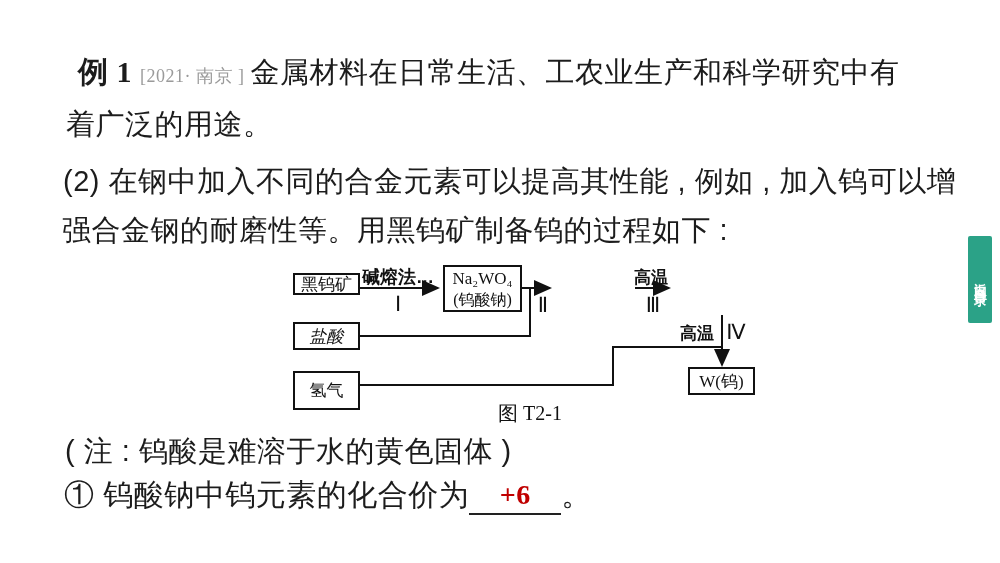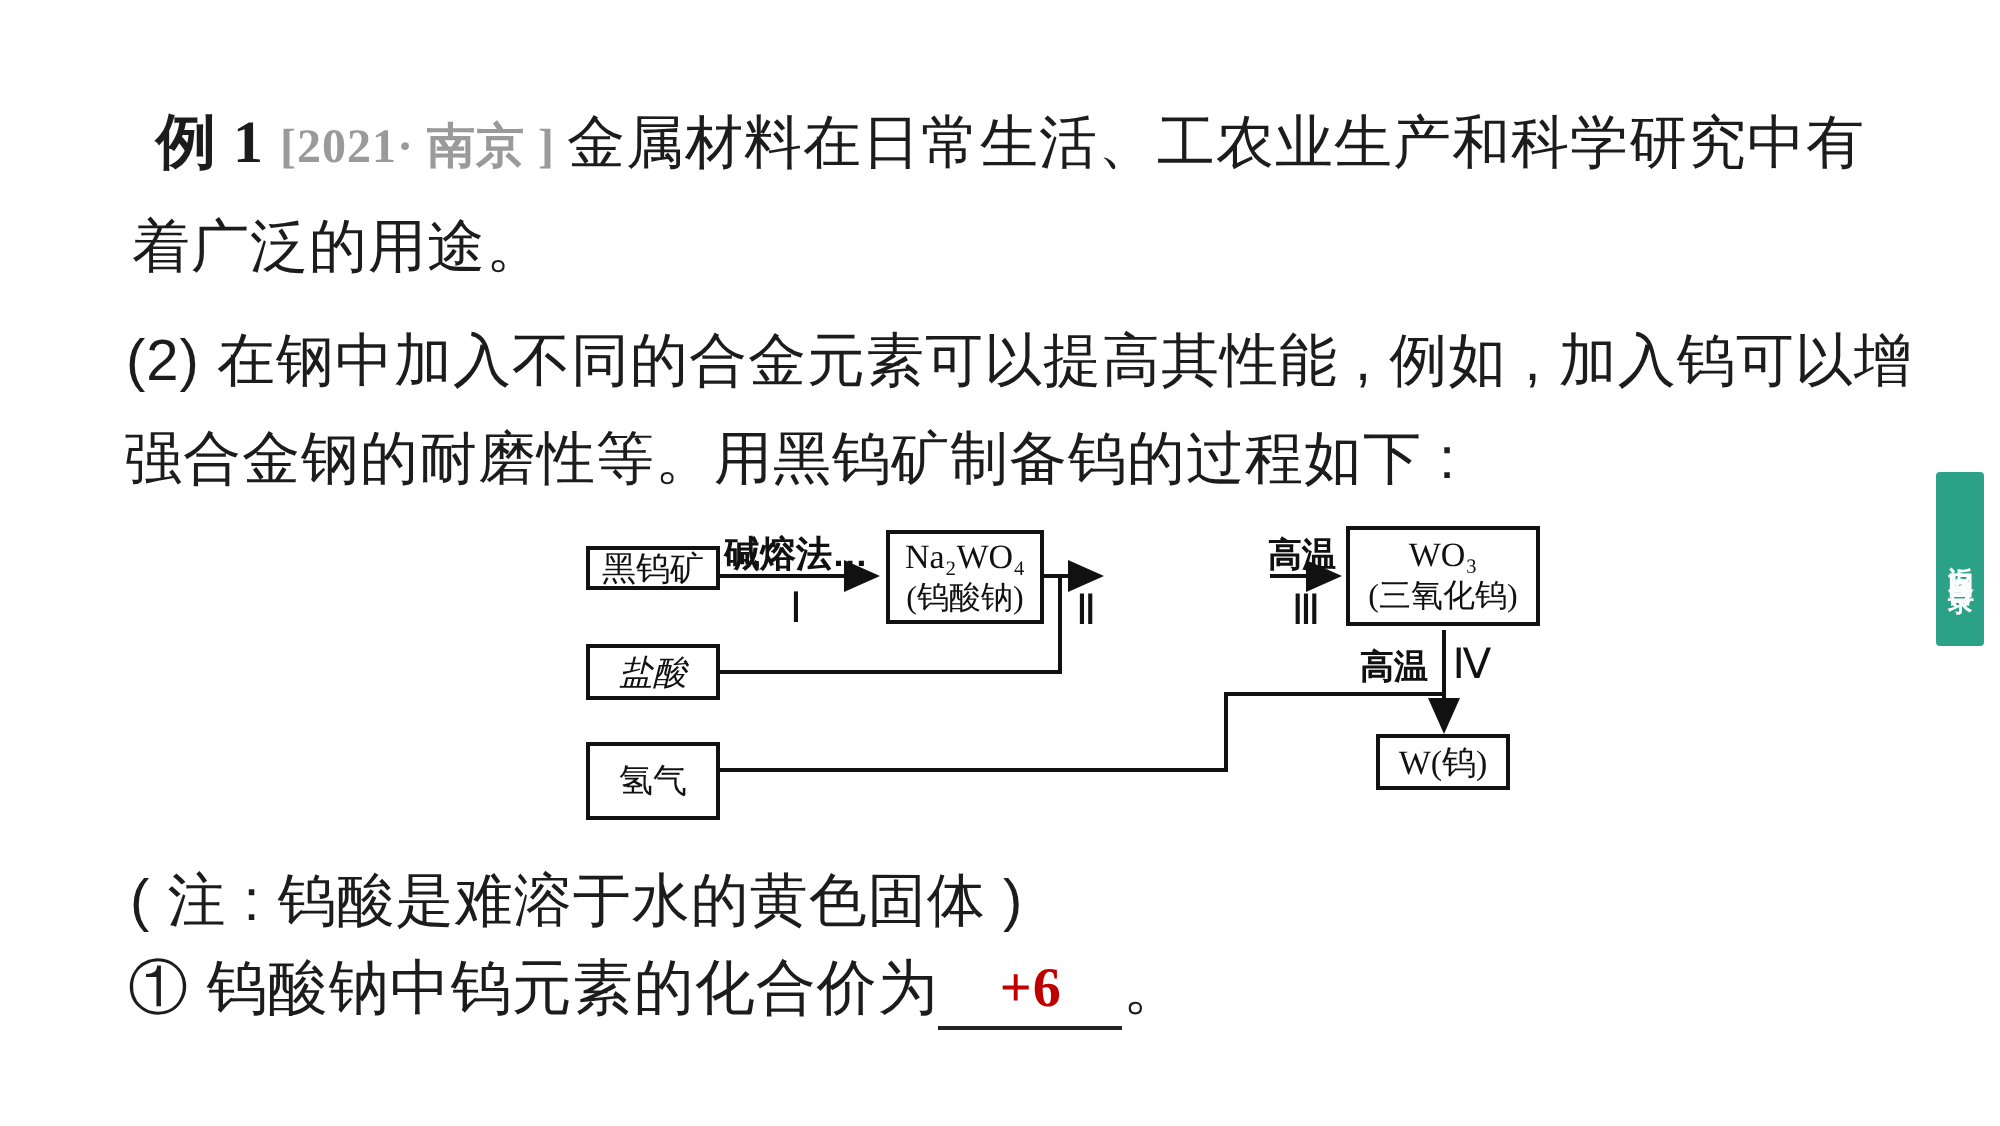--- a/index.html
+++ b/index.html
@@ -5,21 +5,21 @@
   html,body{margin:0;padding:0;}
   body{
     width:1000px;height:563px;position:relative;overflow:hidden;
     background:#ffffff;
     font-family:"Liberation Sans",sans-serif;
     color:#1c1c1c;
   }
   .abs{position:absolute;}
   .textline{font-size:29px;letter-spacing:0.5px;white-space:nowrap;line-height:40px;}
   .ex-label{font-weight:bold;font-size:30px;font-family:"Liberation Serif",serif;}
-  .citation{font-family:"Liberation Serif",serif;font-size:24px;color:#9a9a9a;margin:0 6px 0 8px;font-weight:bold;}
+  .citation{font-family:"Liberation Serif",serif;font-size:18px;color:#9a9a9a;margin:0 6px 0 8px;}
   
   #diagram{left:290px;top:258px;width:485px;height:170px;}
   #diagram svg{position:absolute;left:0;top:0;}
   .dbox{
     position:absolute;box-sizing:border-box;border:2px solid #111;background:#fff;
     display:flex;flex-direction:column;align-items:center;justify-content:center;
     font-family:"Liberation Serif",serif;font-size:17px;line-height:21px;
     white-space:nowrap;text-align:center;color:#111;
   }
   .dbox .formula{font-size:17px;}
@@ -102,28 +102,25 @@
   <div class="dbox" style="left:3px;top:64px;width:67px;height:28px;font-style:italic;">
     <span>盐酸</span>
   </div>
   <div class="dbox" style="left:3px;top:113px;width:67px;height:39px;">
     <span>氢气</span>
   </div>
   <div class="dbox" style="left:153px;top:7px;width:79px;height:47px;">
     <span class="formula">Na₂WO₄</span>
     <span class="cname">(钨酸钠)</span>
   </div>
-  <div class="dbox" style="left:383px;top:5px;width:97px;height:50px;">
-    <span class="formula">WO₃</span>
-    <span class="cname">(三氧化钨)</span>
-  </div>
   <div class="dbox" style="left:398px;top:109px;width:67px;height:28px;">
     <span class="formula">W(钨)</span>
   </div>
 
+  <div class="abs dcaption">图 T2-1</div>
 </div>
 
 <div class="abs textline" style="left:65px;top:431px;">
   <span>( 注 : 钨酸是难溶于水的黄色固体 )</span>
 </div>
 
 <div class="abs textline" style="left:64px;top:475px;font-size:30px;">
   <span>① 钨酸钠中钨元素的化合价为</span><span class="answer-blank"><span class="answer-text">+6</span></span><span>。</span>
 </div>
 

